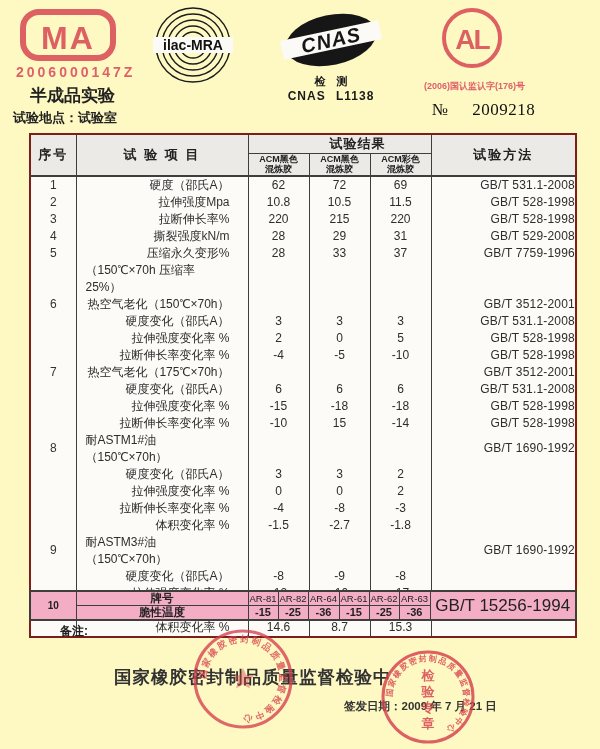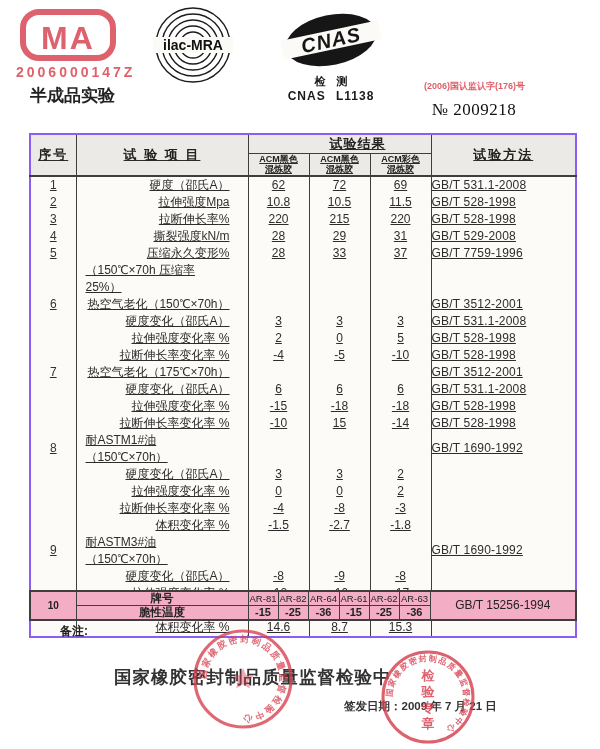--- a/index.html
+++ b/index.html
@@ -1,70 +1,70 @@
 <!DOCTYPE html>
 <html><head>
 <meta charset="utf-8">
 <style>
   * { margin:0; padding:0; box-sizing:border-box; }
   body { background:#888; font-family:"Liberation Sans", sans-serif; }
   .sheet { position:relative; width:600px; height:749px; margin:0 auto;
-           background:#ffffff; color:#2d2d2d; overflow:hidden; }
+           background:#fef9c3; color:#2d2d2d; overflow:hidden; }
 
   
   .cma-stamp   { position:absolute; left:18px; top:6px; }
   .cma-number  { position:absolute; left:16px; top:64px; color:#e0606a; font-weight:bold;
                  font-size:14px; letter-spacing:3px; }
   .doc-title   { position:absolute; left:30px; top:84px; font-size:17px; font-weight:bold; color:#222; }
   .doc-location{ position:absolute; left:13px; top:109px; font-size:13px; font-weight:bold; color:#222; }
 
   .ilac-stamp  { position:absolute; left:152px; top:4px; }
 
   .cnas-block  { position:absolute; left:276px; top:10px; width:110px; text-align:center; }
   .cnas-cap1   { font-size:11px; font-weight:bold; color:#1a1a1a; margin-top:0px; }
   .cnas-cap2   { font-size:12px; font-weight:bold; color:#1a1a1a; word-spacing:6px; letter-spacing:1px; }
 
   .al-stamp    { position:absolute; left:438px; top:6px; }
   .al-caption  { position:absolute; left:424px; top:80px; font-size:9px; color:#e0606a; font-weight:bold; }
   .report-no   { position:absolute; left:432px; top:100px; font-family:"Liberation Serif", serif;
                  font-size:17px; color:#111; }
-  .report-no .no-val { margin-left:5px; letter-spacing:0.5px; }
+  .report-no .no-val { margin-left:24px; letter-spacing:0.5px; }
 
   
   .main-table { position:absolute; left:29px; top:133px; width:546px;
                 border-collapse:collapse; table-layout:fixed; }
   .main-table th, .main-table td { border-left:1px solid #3e3e3e; border-right:1px solid #3e3e3e; }
-  .main-table { border:2px solid #8b5cf6;text-decoration:underline; }
+  .main-table { border:2px solid #7f1d1d; }
   .main-table thead th { background:#eceae6; font-weight:bold; color:#222; }
   .hdr-main   { font-size:13px; letter-spacing:2px; height:23px; }
   .hdr-result { font-size:13px; letter-spacing:1px; border-bottom:1px solid #3e3e3e;padding-left:36px; }
   .hdr-sub th { height:22px; border-bottom:2px solid #3e3e3e; }
   .sub-l1 { font-size:9px; line-height:10px; }
   .sub-l2 { font-size:9px; line-height:10px; }
   .main-table thead th.rowspan-cell { border-bottom:2px solid #3e3e3e; }
 
   .main-table tbody td { height:17px; line-height:17px; font-size:12px; background:#fcfbf8; }
   td.c-seq    { text-align:center; color:#333; }
   td.c-item   { text-align:left; }
   .item-flex  { display:flex; justify-content:flex-end; padding:0 18px 0 9px; }
   .item-flex.indent { padding-left:36px; }
   .unit       { color:#333; }
   td.c-val    { text-align:center; }
-  td.c-method { text-align:left; font-size:11.5px; letter-spacing:0.2px; }
+  td.c-method { text-align:right; font-size:11.5px; letter-spacing:0.2px; }
 
   
   .grade-table { position:absolute; left:29px; top:590px; width:546px;
                  border-collapse:collapse; table-layout:fixed; border:2px solid #3e3e3e; }
   .grade-table td { border:1px solid #3e3e3e; background:#f3aec6; height:13px; line-height:13px;
                     text-align:center; color:#222; }
   td.g-seq    { font-size:10px; font-weight:bold; }
   td.g-label  { font-size:11.5px; font-weight:bold; }
   td.g-val    { font-size:9.5px; }
   td.g-temp   { font-size:11px; font-weight:bold; }
-  td.g-method { font-size:12px; }
+  td.g-method { font-size:17px; }
 
   
   .remark     { position:absolute; left:60px; top:623px; font-size:12px; font-weight:bold; color:#222; }
   .org-name   { position:absolute; left:114px; top:665px; font-size:17.5px; font-weight:bold;
                 color:#323232; letter-spacing:1px; }
   .issue-date { position:absolute; left:344px; top:699px; font-size:11.5px; font-weight:bold; color:#333; }
   .stamp-center { position:absolute; left:190px; top:626px; }
   .stamp-right  { position:absolute; left:378px; top:646px; }
 </style>
 </head>
@@ -75,20 +75,21 @@
   <div class="cma-stamp">
     <svg width="100" height="58" viewBox="0 0 100 58">
       <g opacity="0.82">
         <rect x="5" y="6" width="90" height="46" rx="16" fill="none" stroke="#d6404f" stroke-width="6"></rect>
         <text x="50" y="43" text-anchor="middle" font-size="32" font-weight="bold" fill="#d6404f" letter-spacing="2">MA</text>
       </g>
     </svg>
   </div>
   <div class="cma-number">2006000147Z</div>
   <div class="doc-title">半成品实验</div>
+  <div class="doc-location">试验地点：试验室</div>
 
   <div class="ilac-stamp">
     <svg width="82" height="82" viewBox="0 0 82 82">
       <g stroke="#1c1c1c" fill="none" stroke-width="1.4">
         <circle cx="41" cy="41" r="37"></circle>
         <circle cx="41" cy="41" r="31"></circle>
         <circle cx="41" cy="41" r="25"></circle>
         <circle cx="41" cy="41" r="19"></circle>
         <circle cx="41" cy="41" r="13"></circle>
         <circle cx="41" cy="41" r="7"></circle>
@@ -103,20 +104,28 @@
       <g transform="translate(52,30) rotate(-12)">
         <ellipse cx="0" cy="0" rx="46" ry="25" fill="#161616"></ellipse>
         <rect x="-50" y="-9.5" width="100" height="19" fill="#fbfaf7"></rect>
         <text x="0" y="7" text-anchor="middle" font-size="20" font-weight="bold" font-style="italic" fill="#161616" letter-spacing="1">CNAS</text>
       </g>
     </svg>
     <div class="cnas-cap1">检　测</div>
     <div class="cnas-cap2">CNAS L1138</div>
   </div>
 
+  <div class="al-stamp">
+    <svg width="68" height="68" viewBox="0 0 68 68">
+      <g opacity="0.82">
+        <circle cx="34" cy="32" r="28" fill="none" stroke="#d6404f" stroke-width="4"></circle>
+        <text x="34" y="43" text-anchor="middle" font-size="28" font-weight="bold" fill="#d6404f" letter-spacing="-2">AL</text>
+      </g>
+    </svg>
+  </div>
   <div class="al-caption">(2006)国认监认字(176)号</div>
 
   <div class="report-no">
     <span>№</span><span class="no-val">2009218</span>
   </div>
 
   <table class="main-table">
     <colgroup>
       <col style="width:46px">
         <col style="width:172px">

